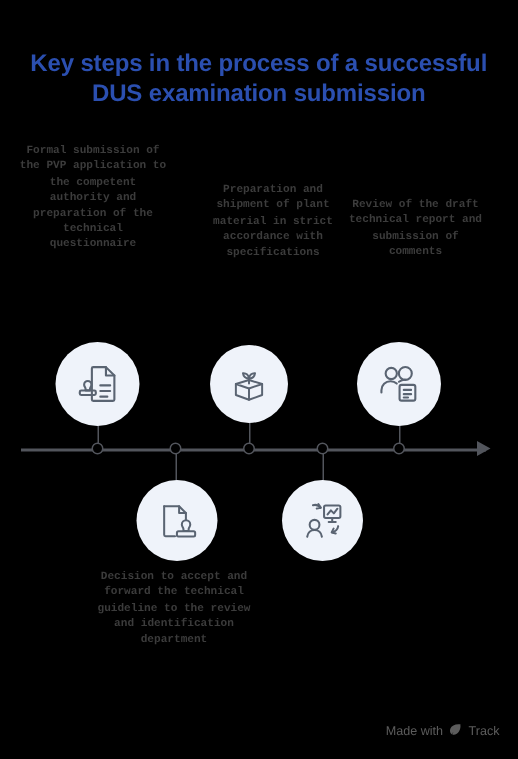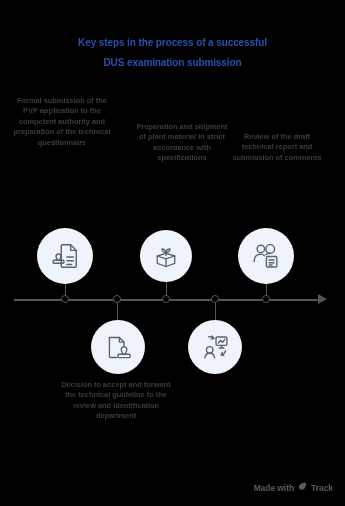--- a/index.html
+++ b/index.html
@@ -9,21 +9,21 @@
     font-family:"Liberation Sans", sans-serif;
     overflow:hidden;position:relative;
   }
   .stage{position:absolute;inset:0;}
 
   
   .title{
     position:absolute;left:0;top:33px;width:345px;
     text-align:center;
     color:#2b4fb0;
-    font-size:10px;
+    font-size:16px;
     font-weight:bold;
     line-height:20px;
     letter-spacing:-0.1px;
     padding:0 10px;
     box-sizing:border-box;
   }
 
   
   .axis-line{
     position:absolute;left:14px;top:299px;width:310px;height:1.6px;
@@ -56,27 +56,28 @@
   .bubble svg{display:block;}
 
   
   .caption{
     position:absolute;
     color:#3c3c3c;
     font-size:7.4px;
     font-weight:bold;
     line-height:10.4px;
     text-align:center;
+    font-family:Liberation Mono, monospace;
   }
 
   
   .watermark{
     position:absolute;right:12px;bottom:13px;
-    display:flex;align-items:center;gap:4px;
-    color:#5c5c5c;font-size:8.4px;font-weight:bold;
+    display:flex;gap:4px;
+    color:#5c5c5c;font-size:8.4px;font-weight:normal;
   }
   .wm-leaf{display:block;}
 </style>
 </head>
 <body>
 
 <div class="stage">
 
   <div class="title">
     <div>Key steps in the process of a successful</div>

